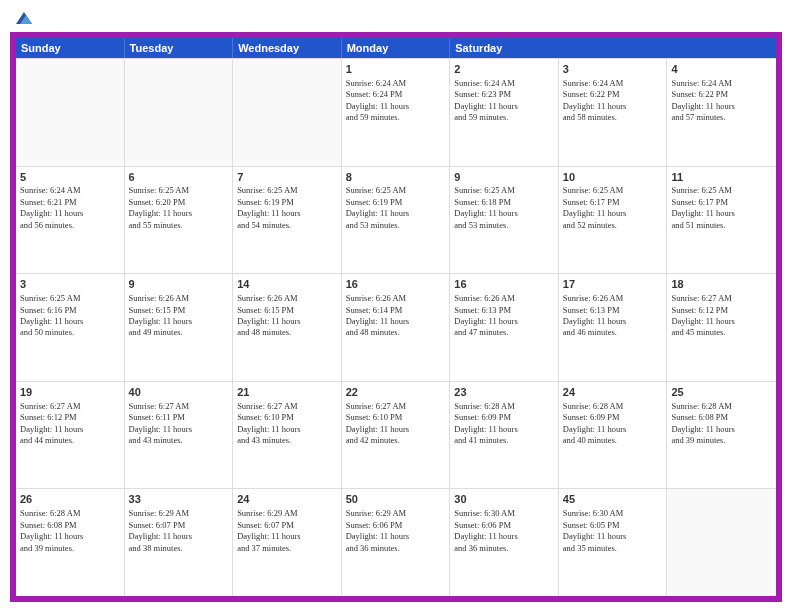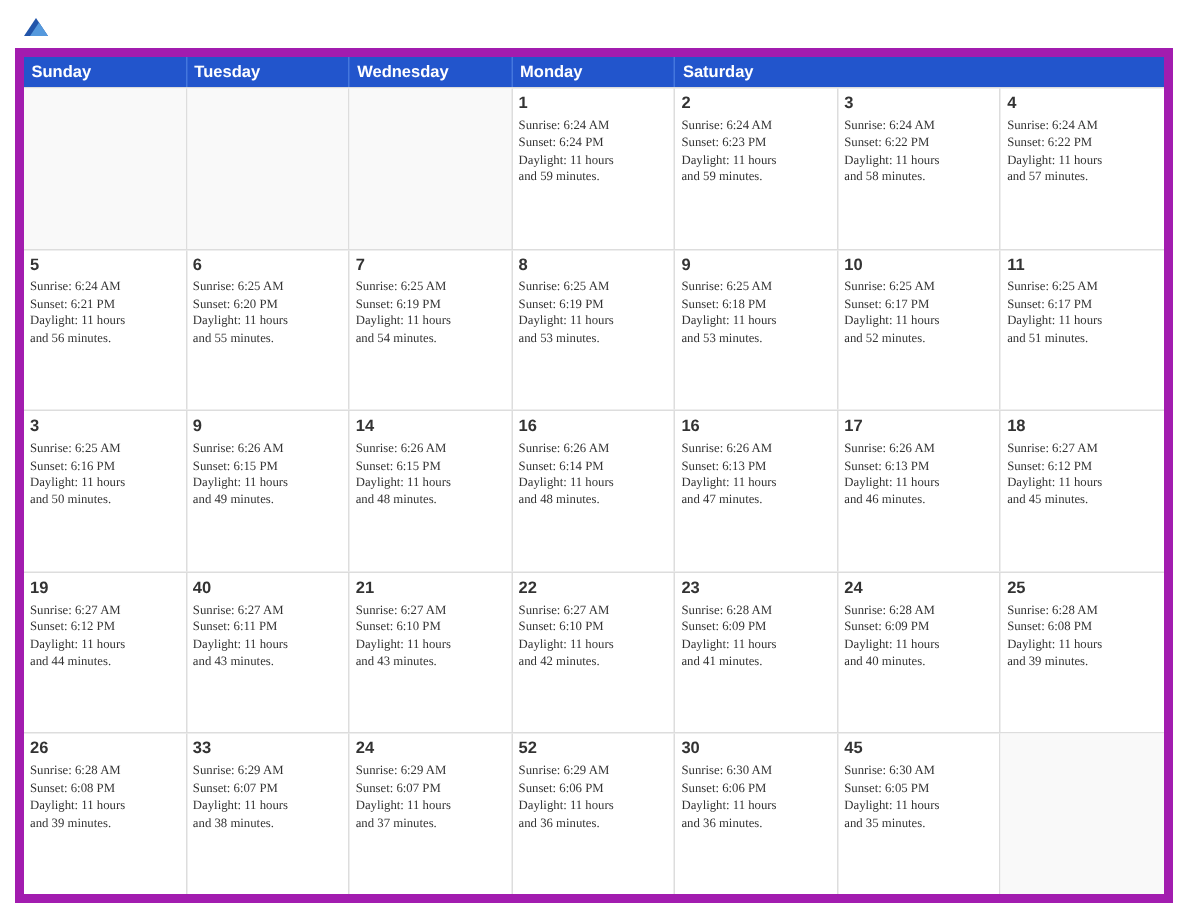--- a/index.html
+++ b/index.html
@@ -329,21 +329,21 @@
 and 38 minutes.</div>
           </div>
           <div class="cal-cell">
             <span class="day-number">24</span>
             <div class="day-info" style="white-space: pre-line;">Sunrise: 6:29 AM
 Sunset: 6:07 PM
 Daylight: 11 hours
 and 37 minutes.</div>
           </div>
           <div class="cal-cell">
-            <span class="day-number">52</span>
+            <span class="day-number">50</span>
             <div class="day-info" style="white-space: pre-line;">Sunrise: 6:29 AM
 Sunset: 6:06 PM
 Daylight: 11 hours
 and 36 minutes.</div>
           </div>
           <div class="cal-cell">
             <span class="day-number">30</span>
             <div class="day-info" style="white-space: pre-line;">Sunrise: 6:30 AM
 Sunset: 6:06 PM
 Daylight: 11 hours

